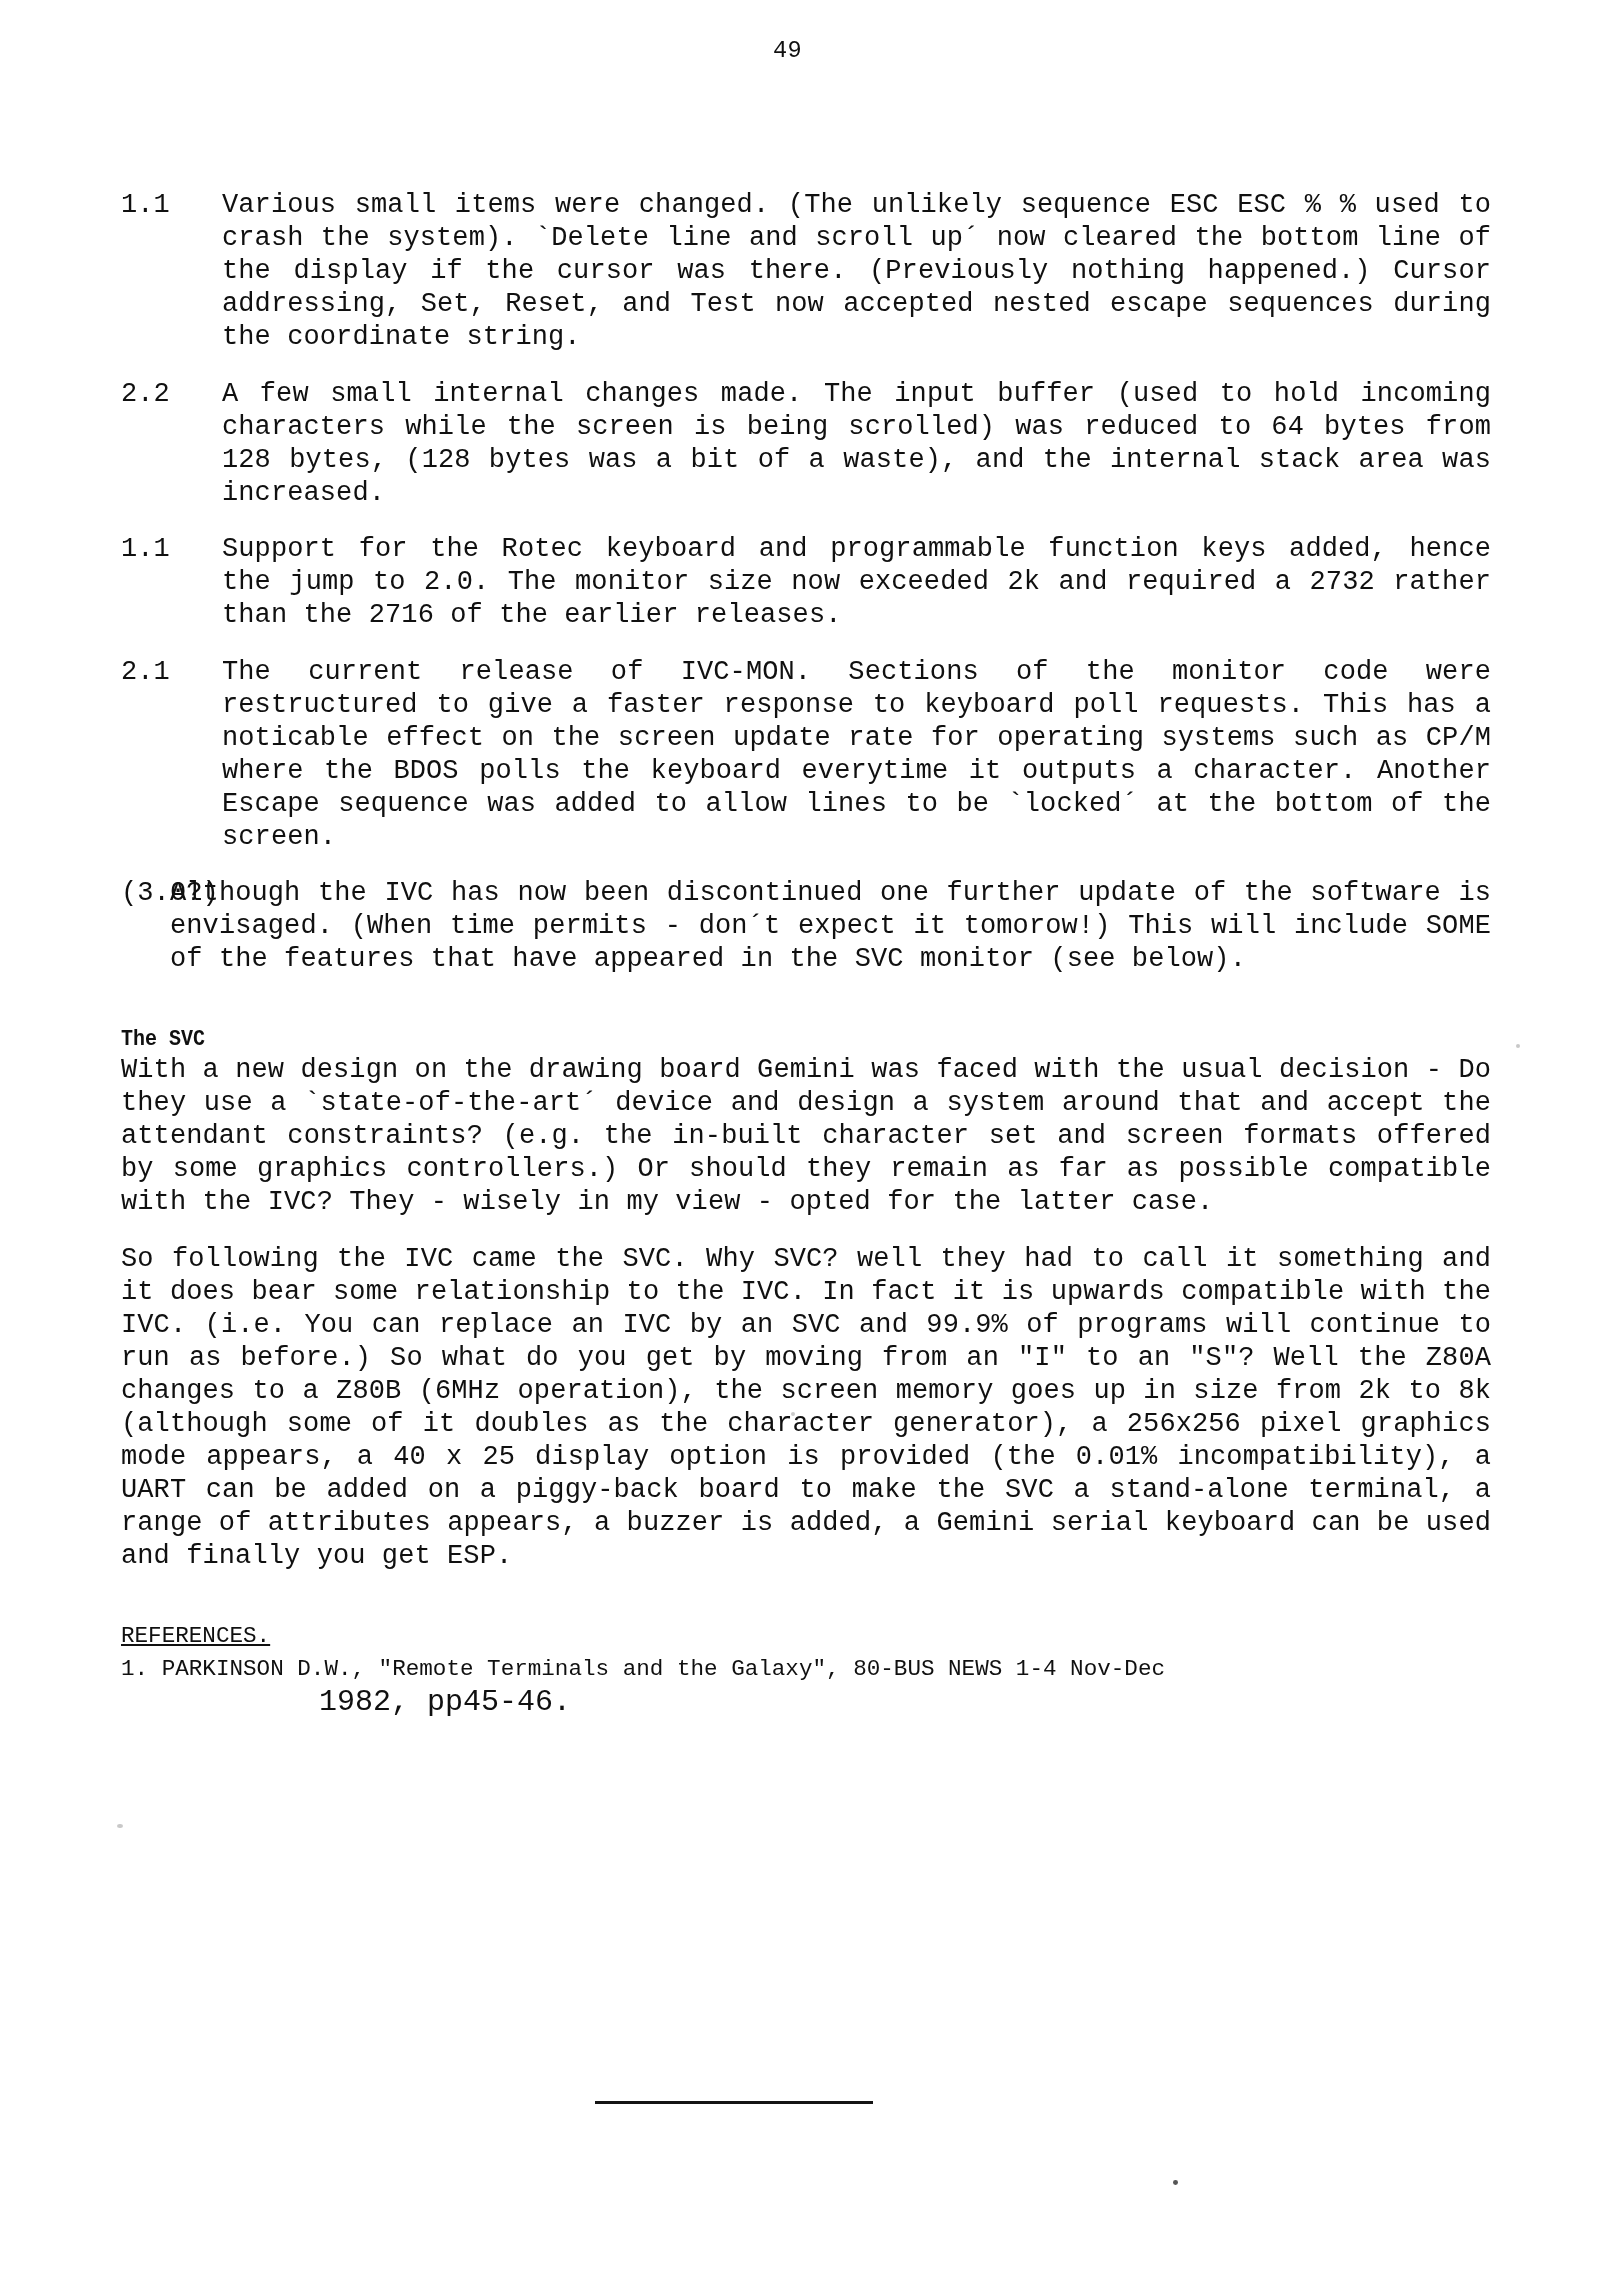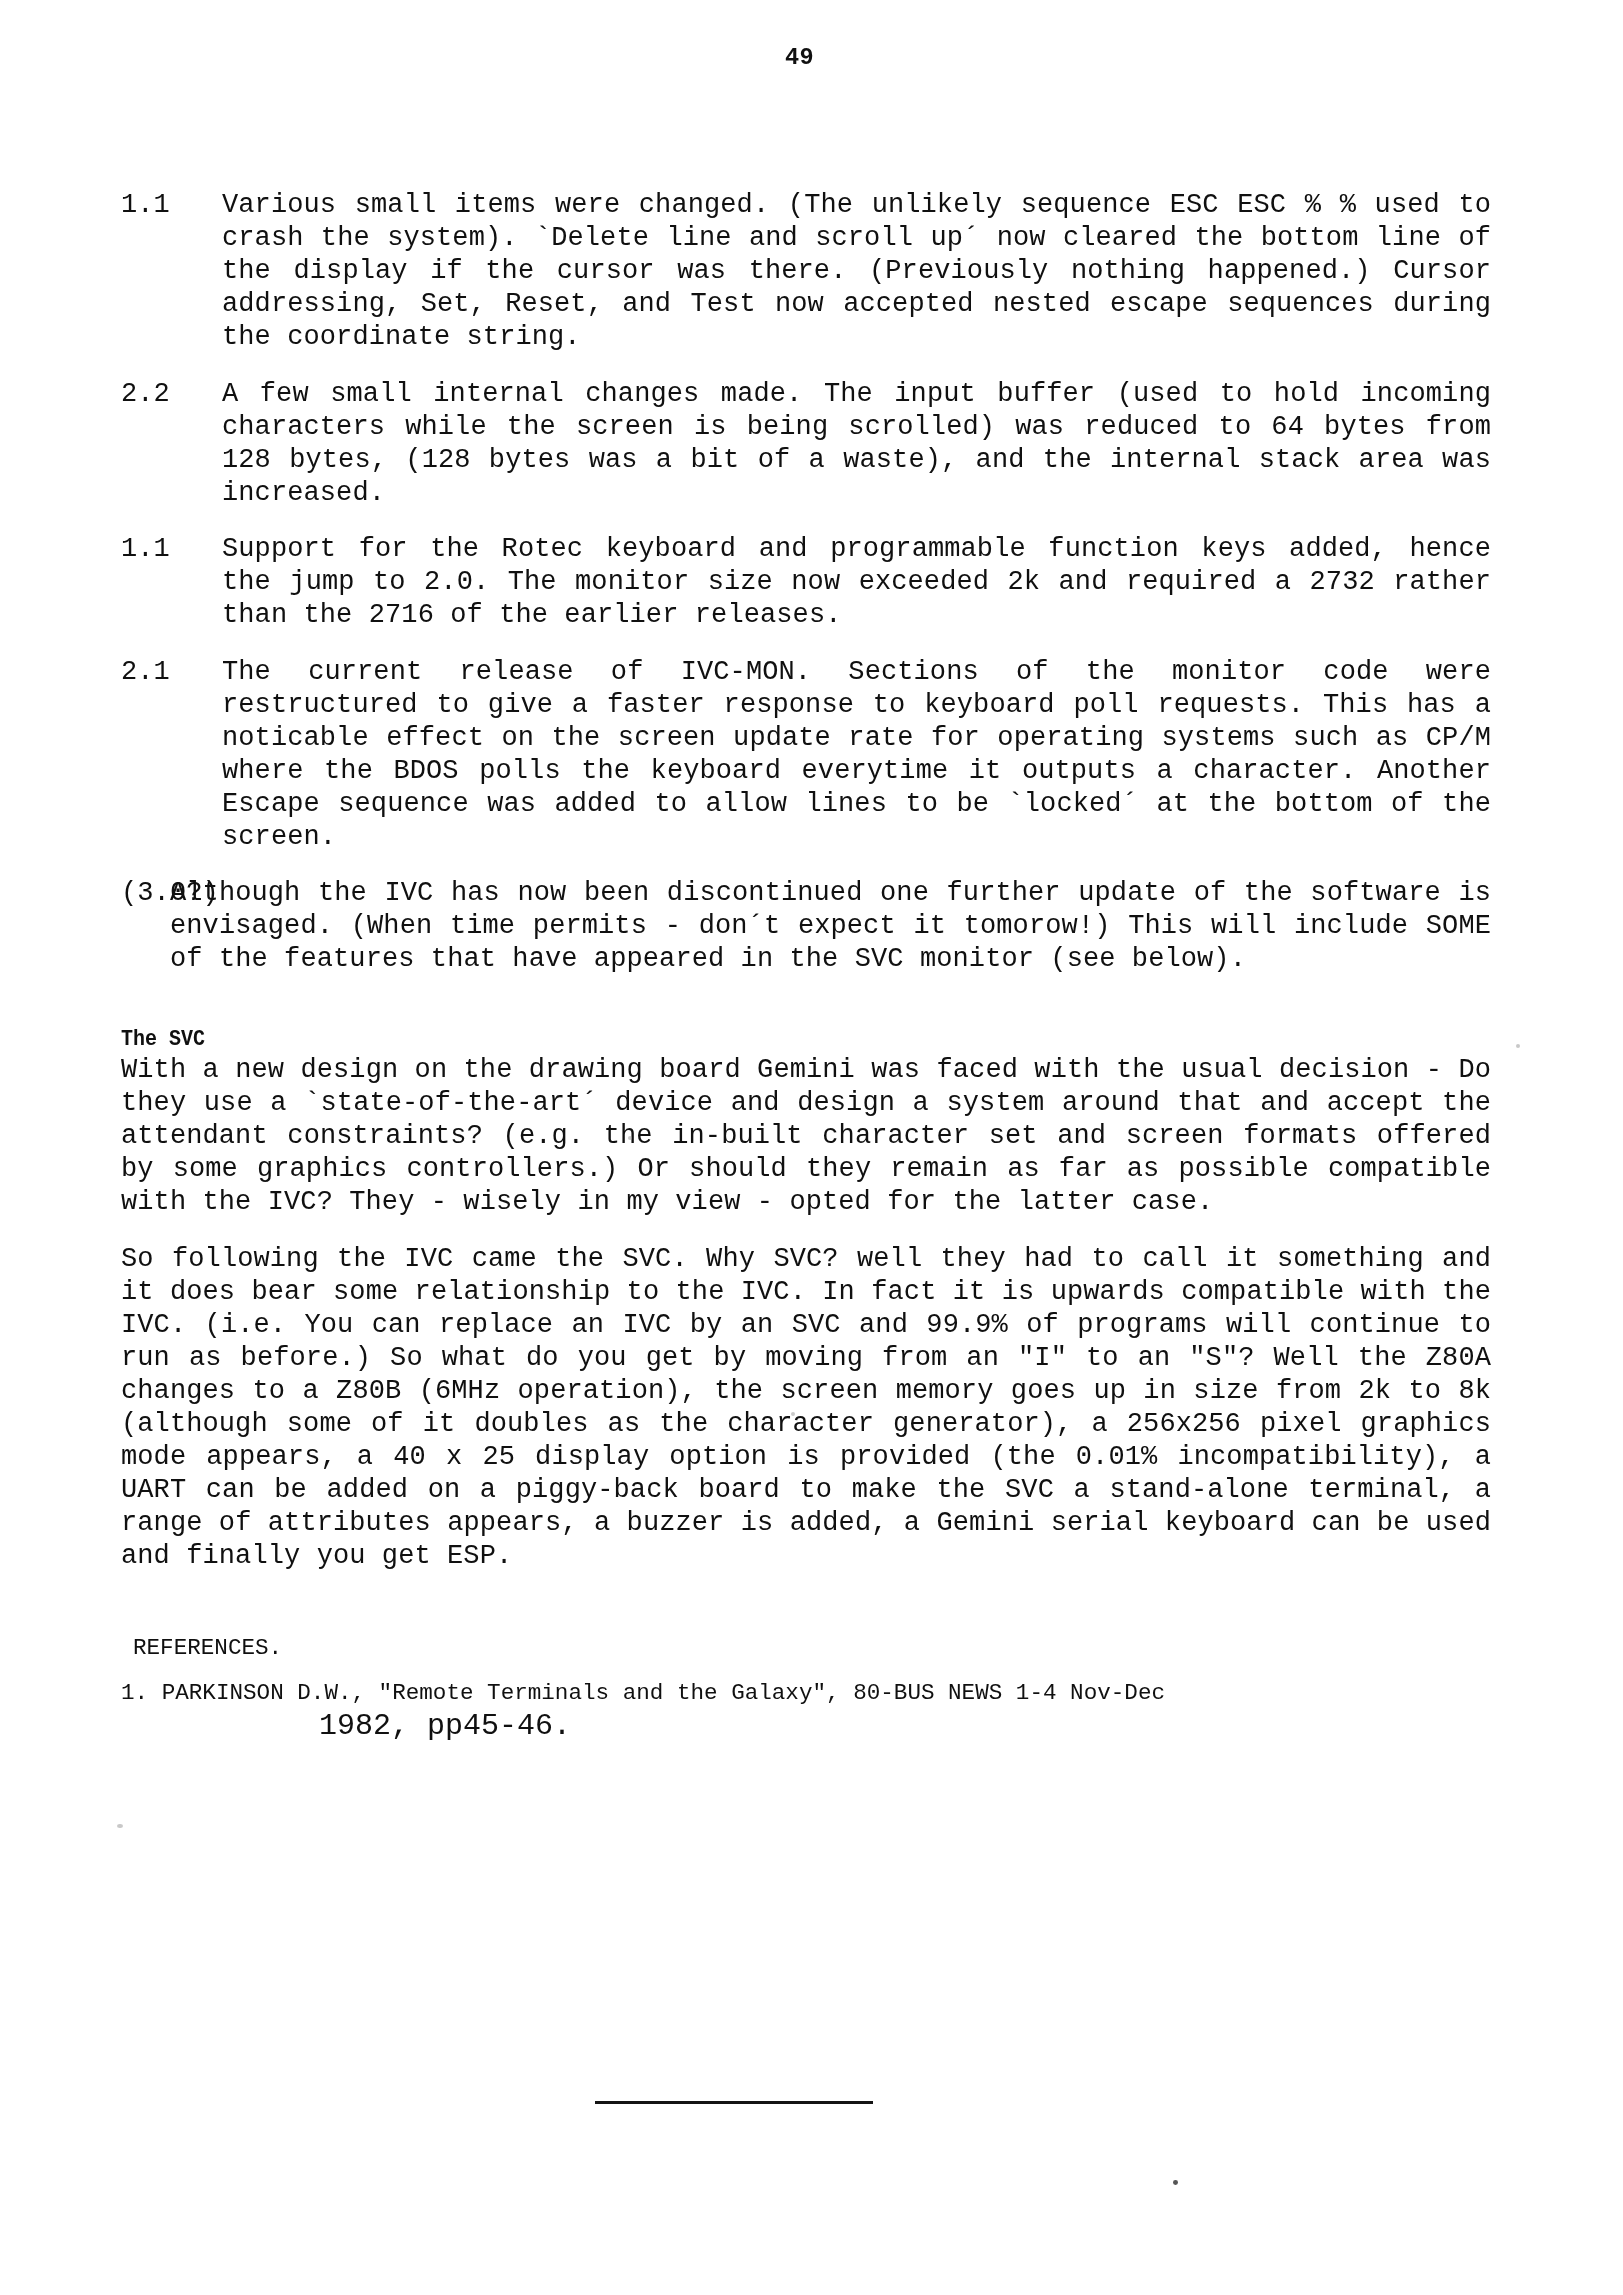--- a/index.html
+++ b/index.html
@@ -21,28 +21,27 @@
     position: absolute;
     top: 0; left: 0;
     width: 1624px;
     height: 2295px;
     background: #ffffff;
   }
 
   
   .page-number {
     position: absolute;
-    top: 44px;
+    top: 37px;
     left: 0;
     width: 1575px;
     text-align: center;
     font-size: 23.6px;
-    font-weight: bold;
+    font-weight: normal;
     letter-spacing: 0.3px;
-    padding-left: 12px;
   }
 
   
   .body-block {
     position: absolute;
     left: 121px;
     top: 189px;
     width: 1370px;
   }
 
@@ -88,22 +87,23 @@
   }
 
   .plain {
     margin: 0;
   }
 
   
   .ref-head {
     font-size: 22.6px;
     line-height: 33px;
-    margin: 12px;
+    margin: 0;
     text-align: left;
+    text-decoration: underline;
   }
   .ref-item {
     font-size: 22.6px;
     line-height: 33px;
     margin: 0;
     text-align: left;
   }
   .ref-cont {
     font-size: 30px;
     line-height: 33px;

